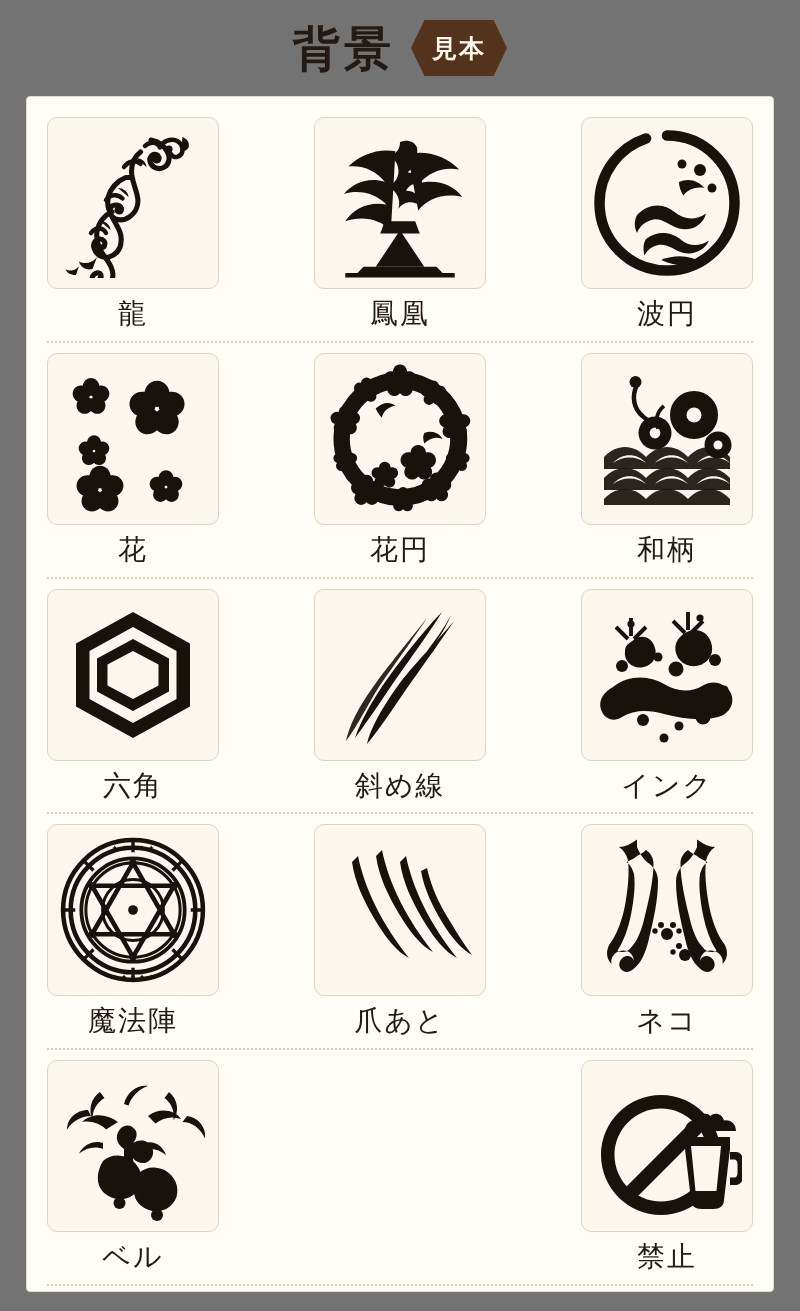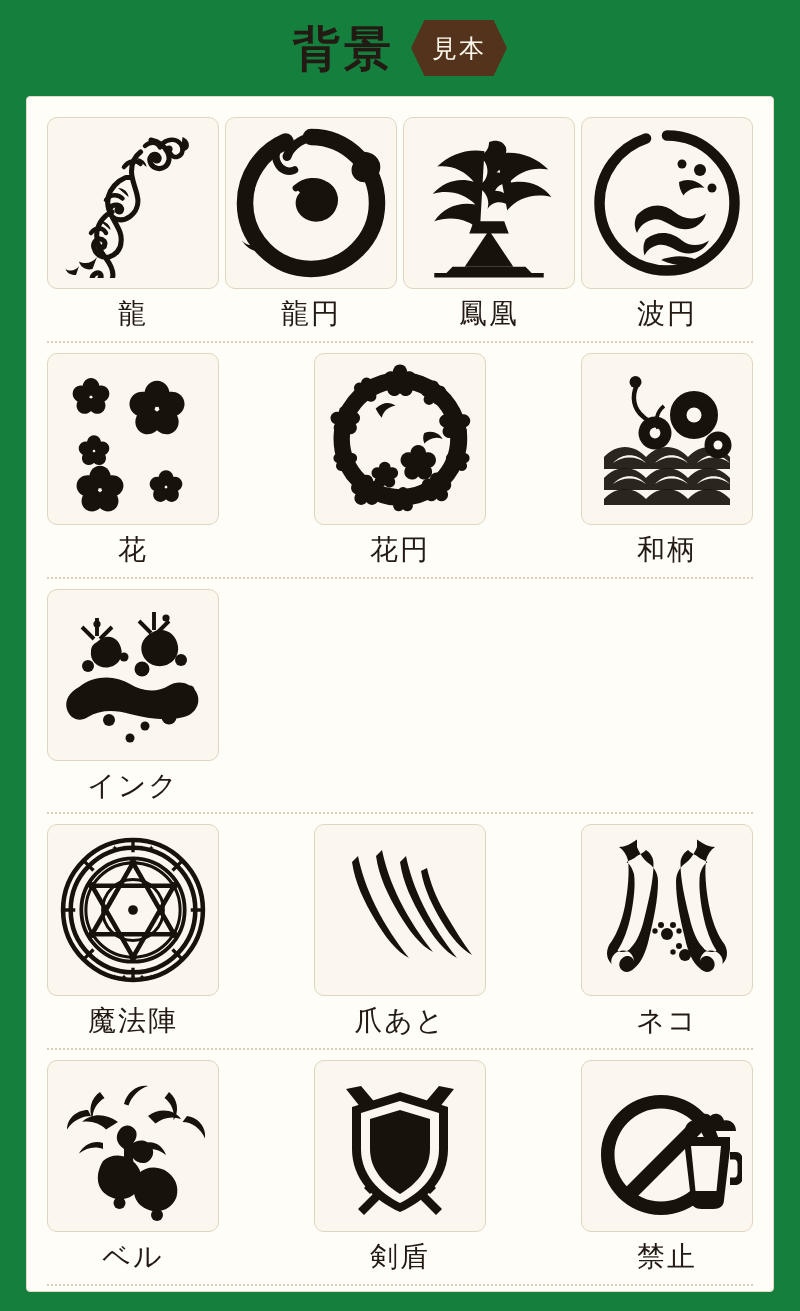--- a/index.html
+++ b/index.html
@@ -13,21 +13,21 @@
     font-family: "Liberation Serif", "DejaVu Serif", serif;
     color: #231a14;
     overflow: hidden;
     position: relative;
   }
   .page {
     width: 800px;
     height: 1311px;
     box-sizing: border-box;
     padding: 0 26px;
-    background: #15803d;
+    background: #737373;
     position: relative;
   }
 
   
   .header {
     height: 96px;
     display: flex;
     align-items: center;
     justify-content: center;
     gap: 16px;
@@ -51,21 +51,21 @@
   .badge-shape {
     position: absolute;
     inset: 0;
     background: #54331c;
     clip-path: polygon(14% 0%, 86% 0%, 100% 50%, 86% 100%, 14% 100%, 0% 50%);
   }
   .badge-label {
     position: relative;
     color: #fdf8ec;
     font-size: 25px;
-    font-weight: normal;
+    font-weight: bold;
     letter-spacing: 2px;
     font-family: "Liberation Sans", sans-serif;
   }
 
   
   .panel {
     background: #fffdf7;
     border: 1px solid #e4dcc8;
     border-radius: 4px;
     box-sizing: border-box;
@@ -144,37 +144,20 @@
                 <circle cx="74" cy="14" r="2.4"></circle>
                 <path d="M83 6c3 1 5 4 4 7-1 2-3 3-5 2"></path>
                 <path d="M26 86c-3 4-8 5-12 3 1 4 5 6 9 5M14 92c-2 3-6 4-9 2 1 3 4 4 7 4"></path>
                 <path d="M52 20c4 0 7 3 7 6M40 40c4 0 7 3 7 6M28 62c4 0 7 3 7 6"></path>
               </g>
             </svg>
           </div>
           <div class="caption">龍</div>
         </div>
 
-        <div class="cell">
-          <div class="thumb">
-            <svg width="150" height="150" viewBox="0 0 100 100">
-              <g>
-                <path d="M50 6c24 0 44 20 44 44 0 24-20 44-44 44S6 74 6 50c0-18 11-34 27-41" stroke="#18120c" stroke-width="11" fill="none" stroke-linecap="round"></path>
-                <path d="M50 6c-8 2-14 7-16 13" stroke="#18120c" stroke-width="6" fill="none" stroke-linecap="round"></path>
-                <path d="M33 9c-6 4-8 10-5 15 2 4 7 6 11 4" stroke="#18120c" stroke-width="5" fill="none" stroke-linecap="round"></path>
-                <path class="ink" d="M78 20c7-4 14-2 16 4 1 5-2 9-7 10-4 1-8-2-8-6 0-3 2-5 5-5 2 0 3 2 2 3" stroke="#18120c" stroke-width="4" fill="none"></path>
-                <circle class="ink" cx="88" cy="24" r="3"></circle>
-                <path class="ink" d="M40 40c6-5 14-6 20-2 5 3 7 9 5 14-2 6-8 9-14 8-5-1-9-5-9-10 0-4 3-7 7-7 3 0 5 2 5 5 0 2-2 4-4 4" stroke="#18120c" stroke-width="4.5" fill="none" stroke-linecap="round"></path>
-                <path d="M18 76c-5 3-11 3-14-1 4 7 12 9 18 6" class="ink"></path>
-                <path d="M60 10c5-3 11-3 15 1" stroke="#18120c" stroke-width="4" fill="none" stroke-linecap="round"></path>
-              </g>
-            </svg>
-          </div>
-          <div class="caption">龍円</div>
-        </div>
 
         <div class="cell">
           <div class="thumb">
             <svg width="152" height="152" viewBox="0 0 100 100">
               <g class="ink">
                 <path d="M50 10c4-2 9-1 11 3 1 3 0 6-2 7 3 1 6 4 6 8-4-2-8-1-10 2 5 0 9 3 10 8-5-2-9 0-11 4 6 0 10 4 10 10-6-4-12-3-15 2 2-7-2-13-8-15 5-1 8-5 8-10 0-4-2-8-6-10 4-1 7-4 7-9z"></path>
                 <path d="M47 16C36 14 24 18 16 26c10-1 18 3 24 10-10-3-20 0-27 8 11-3 21 0 28 7-11-2-21 2-27 11 12-4 23-1 30 6"></path>
                 <path d="M55 18c12-3 25 1 34 10-11-2-20 2-26 9 11-3 22 1 28 9-12-3-23 1-29 9"></path>
                 <path d="M40 62h20l3 8H37z"></path>
                 <path d="M50 68 34 92h32z"></path>
@@ -340,22 +323,48 @@
           </div>
           <div class="caption">和柄</div>
         </div>
 
       </div>
     </div>
 
     <div class="row">
       <div class="row-items">
 
-
-
+        <div class="cell">
+          <div class="thumb">
+            <svg width="150" height="150" viewBox="0 0 100 100">
+              <g class="ink">
+                <path d="M50 8 88 29v42L50 92 12 71V29z
+                         M50 18 21 34v32l29 16 29-16V34z"></path>
+                <path d="M50 26 74 39v22L50 74 26 61V39z
+                         M50 34 33 43v14l17 9 17-9V43z"></path>
+              </g>
+            </svg>
+          </div>
+          <div class="caption">六角</div>
+        </div>
+
+
+        <div class="cell">
+          <div class="thumb">
+            <svg width="150" height="150" viewBox="0 0 100 100">
+              <g class="ink">
+                <path d="M78 8c-6 10-16 24-26 38S32 76 20 92c4-12 12-26 22-40S68 18 78 8z"></path>
+                <path d="M86 14c-8 12-18 26-28 40S38 84 28 96c2-10 10-24 20-38S76 26 86 14z"></path>
+                <path d="M68 12c-8 12-18 26-28 40S22 84 14 94c2-10 8-22 18-36S60 22 68 12z" opacity="0.9"></path>
+                <path d="M84 10c-4 8-10 16-16 24 5-4 11-12 16-24z"></path>
+              </g>
+            </svg>
+          </div>
+          <div class="caption">斜め線</div>
+        </div>
 
         <div class="cell">
           <div class="thumb">
             <svg width="150" height="150" viewBox="0 0 100 100">
               <g class="ink">
                 <path d="M26 28c6-6 14-4 16 4 2 7-3 13-10 13-6 0-11-5-10-11 0-3 2-5 4-6z"></path>
                 <path d="M62 22c8-5 17 0 18 9 1 8-6 14-14 13-7-1-12-8-10-15 1-3 3-5 6-7z"></path>
                 <path d="M14 58c10-8 24-8 34-2 8 5 18 6 26 1 6-4 14-2 18 4 4 7 0 15-8 17-12 3-24 1-36-2-10-3-20-3-28 2-6 4-12 1-14-5-2-6 2-12 8-15z"></path>
                 <circle cx="20" cy="44" r="4"></circle>
                 <circle cx="44" cy="38" r="3"></circle>
@@ -479,36 +488,20 @@
                 <path d="M44 22c2-8 9-13 16-12-6 2-11 7-13 13z"></path>
                 <path d="M58 48c6-2 12 2 14 8-5-4-10-5-15-3z"></path>
                 <path d="M30 48c-6-2-13 1-16 7 5-4 11-5 16-3z"></path>
               </g>
             </svg>
           </div>
           <div class="caption">ベル</div>
         </div>
 
 
-        <div class="cell">
-          <div class="thumb">
-            <svg width="150" height="150" viewBox="0 0 100 100">
-              <g class="ink">
-                <path d="M14 12l10-2 44 52-8 8z"></path>
-                <path d="M86 12l-10-2-44 52 8 8z"></path>
-                <path d="M58 70l12 12 4-4-12-12zM42 70 30 82l-4-4 12-12z"></path>
-                <path d="M64 78l14 14-4 4-14-14zM36 78 22 92l4 4 14-14z"></path>
-                <path d="M50 14 18 24v28c0 20 14 34 32 42 18-8 32-22 32-42V24z"></path>
-                <path d="M50 20 24 28v24c0 17 12 29 26 36 14-7 26-19 26-36V28z" fill="#fbf7ee"></path>
-                <path d="M50 26 30 32v20c0 14 10 24 20 30 10-6 20-16 20-30V32z"></path>
-              </g>
-            </svg>
-          </div>
-          <div class="caption">剣盾</div>
-        </div>
 
         <div class="cell">
           <div class="thumb">
             <svg width="150" height="150" viewBox="0 0 100 100">
               <g class="ink">
                 <path d="M46 16c-22 0-40 18-40 40s18 40 40 40 40-18 40-40-18-40-40-40zm0 9c17 0 31 14 31 31S63 87 46 87 15 73 15 56s14-31 31-31z"></path>
                 <path d="M20 80 72 28l7 7-52 52z"></path>
                 <path d="M62 44h30v8l-4 34c0 4-3 6-7 6H73c-4 0-7-2-7-6l-4-34z"></path>
                 <path d="M66 50h20l-3 30H69z" fill="#fbf7ee"></path>
                 <path d="M92 54h4c3 0 5 3 5 7v8c0 4-2 7-5 7h-4v-5h3c1 0 2-1 2-3v-6c0-2-1-3-2-3h-3z"></path>

